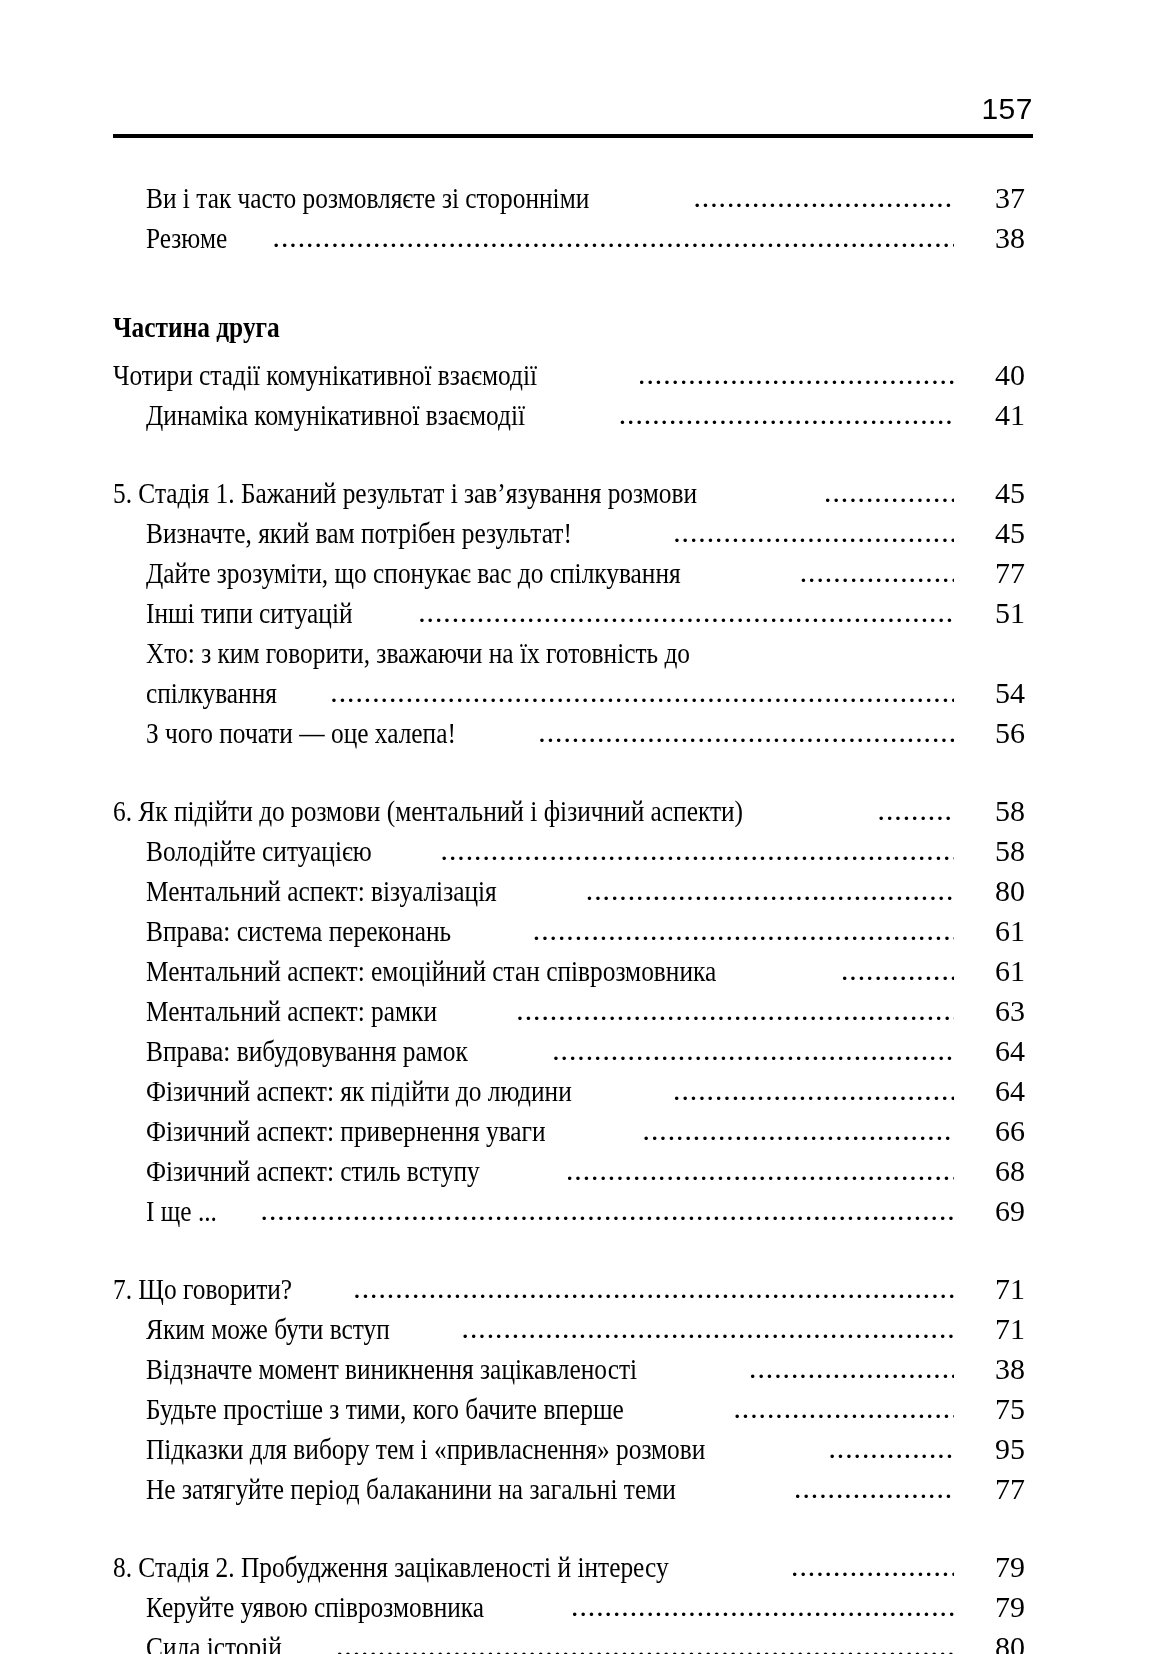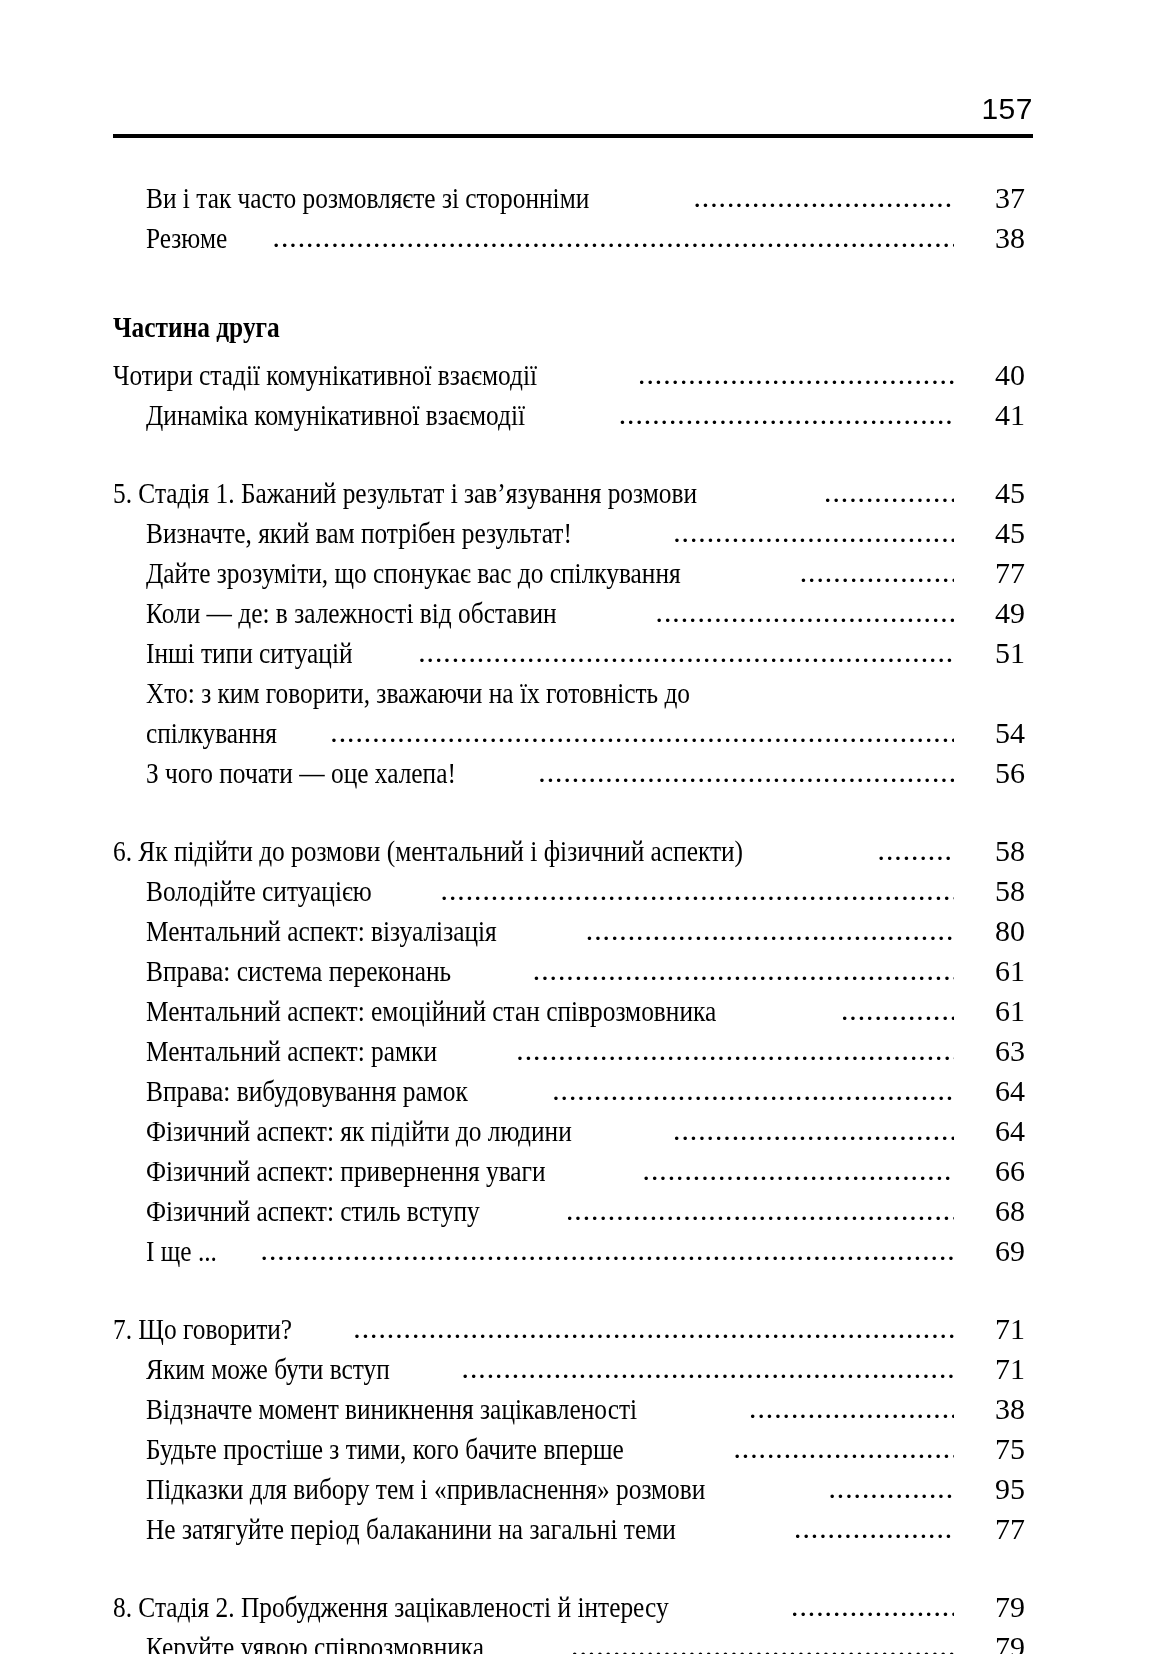--- a/index.html
+++ b/index.html
@@ -166,25 +166,20 @@
         <span class="entry-title">Визначте, який вам потрібен результат!</span>
         <span class="leader"></span>
         <span class="pageno">45</span>
       </div>
       <div class="toc-line lvl-sub">
         <span class="entry-title">Дайте зрозуміти, що спонукає вас до спілкування</span>
         <span class="leader"></span>
         <span class="pageno">77</span>
       </div>
       <div class="toc-line lvl-sub">
-        <span class="entry-title">Коли — де: в залежності від обставин</span>
-        <span class="leader"></span>
-        <span class="pageno">49</span>
-      </div>
-      <div class="toc-line lvl-sub">
         <span class="entry-title">Інші типи ситуацій</span>
         <span class="leader"></span>
         <span class="pageno">51</span>
       </div>
       <div class="toc-line lvl-sub no-leader">
         <span class="entry-title">Хто: з ким говорити, зважаючи на їх готовність до</span>
       </div>
       <div class="toc-line lvl-sub">
         <span class="entry-title">спілкування</span>
         <span class="leader"></span>

